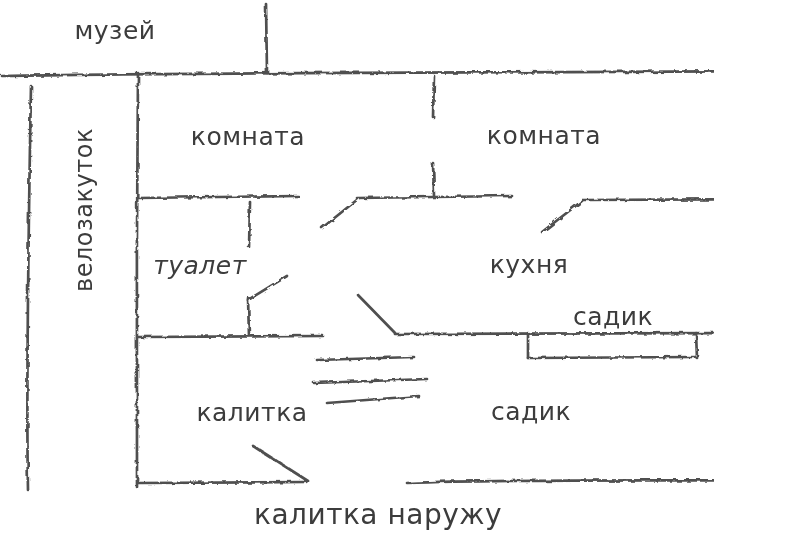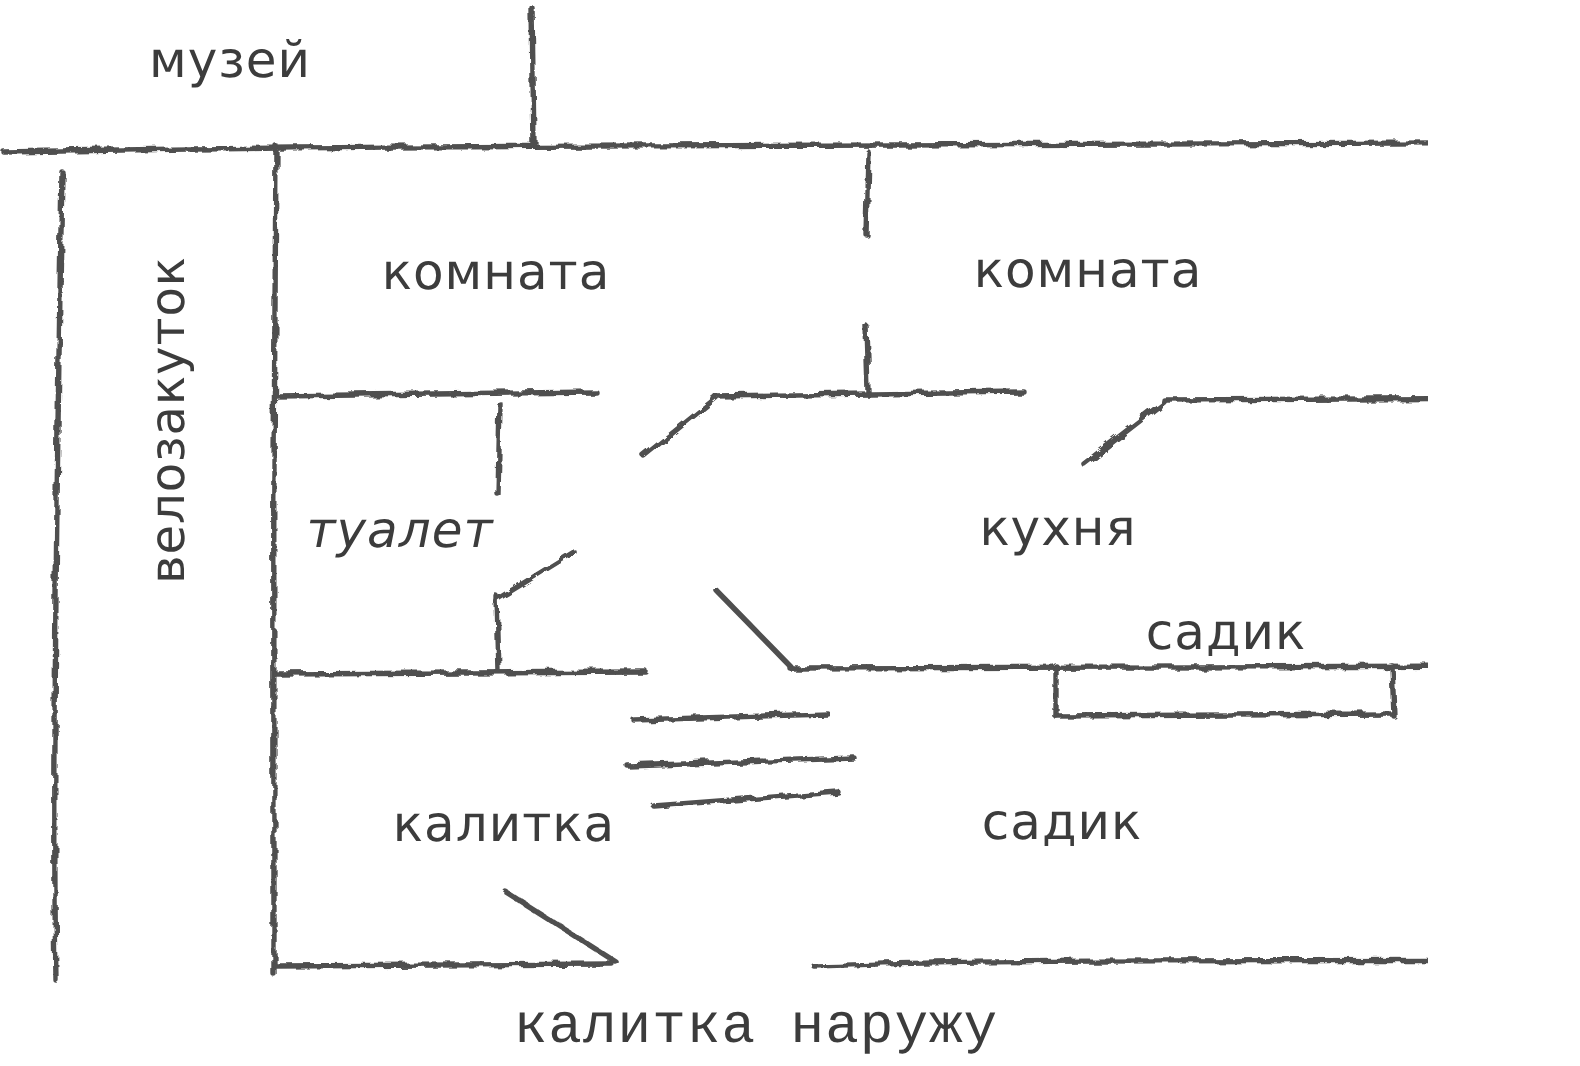--- a/index.html
+++ b/index.html
@@ -47,21 +47,21 @@
   
   .pos-museum   { left: 115px; top: 30px;  }
   .pos-bikenook { left: 84px;  top: 210px; font-size: 24px; }
   .pos-room-l   { left: 248px; top: 136px; }
   .pos-room-r   { left: 544px; top: 135px; }
   .pos-toilet   { left: 200px; top: 265px; font-style: italic; }
   .pos-kitchen  { left: 529px; top: 264px; }
   .pos-window   { left: 613px; top: 316px; }
   .pos-porch    { left: 252px; top: 412px; }
   .pos-garden   { left: 531px; top: 411px; }
-  .pos-gate     { left: 378px; top: 515px; font-family: Liberation Mono, monospace; }
+  .pos-gate     { left: 378px; top: 515px; }
 </style>
 </head>
 <body>
 
 <div class="stage">
 
   <svg class="plan-svg" viewBox="0 0 790 533">
     <defs>
       <filter id="rough" x="-10%" y="-10%" width="120%" height="120%">
         <feTurbulence type="fractalNoise" baseFrequency="0.13" numOctaves="3" seed="7" result="n"></feTurbulence>

